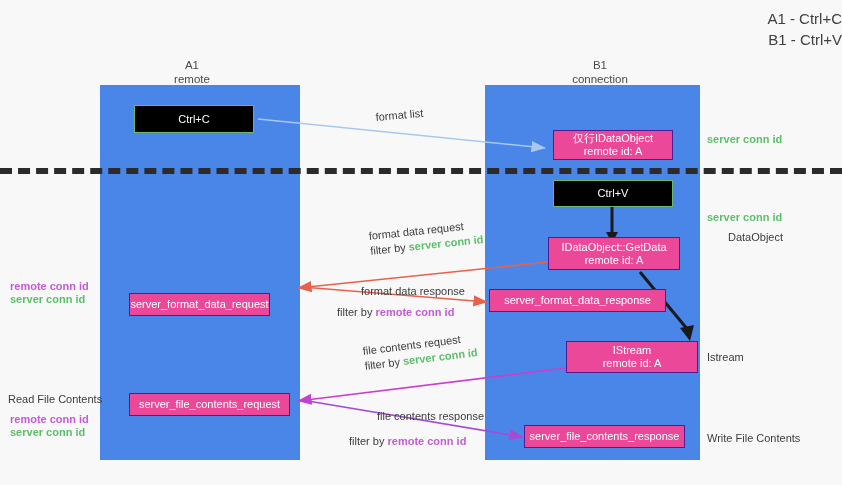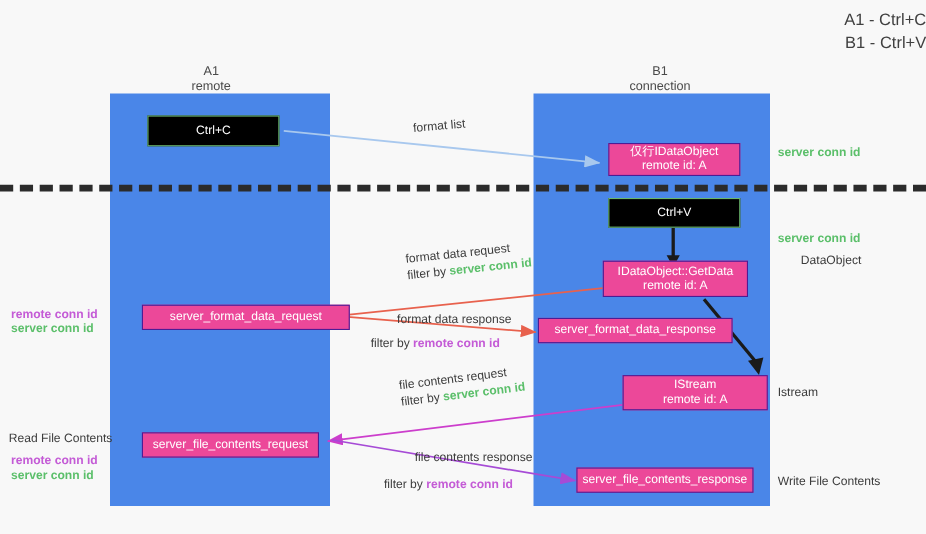--- a/index.html
+++ b/index.html
@@ -137,21 +137,21 @@
   <div class="abs box orange" style="left:548px;top:237px;width:132px;height:33px;">
     <span>IDataObject::GetData</span>
     <span>remote id: A</span>
   </div>
 
   <div class="abs box orange" style="left:566px;top:341px;width:132px;height:32px;">
     <span>IStream</span>
     <span>remote id: A</span>
   </div>
 
-  <div class="abs box orange" style="left:129px;top:277px;width:189px;height:23px;">
+  <div class="abs box orange" style="left:129px;top:293px;width:141px;height:23px;">
     <span>server_format_data_request</span>
   </div>
 
   <div class="abs box orange" style="left:489px;top:289px;width:177px;height:23px;">
     <span>server_format_data_response</span>
   </div>
 
   <div class="abs box orange" style="left:129px;top:393px;width:161px;height:23px;">
     <span>server_file_contents_request</span>
   </div>

